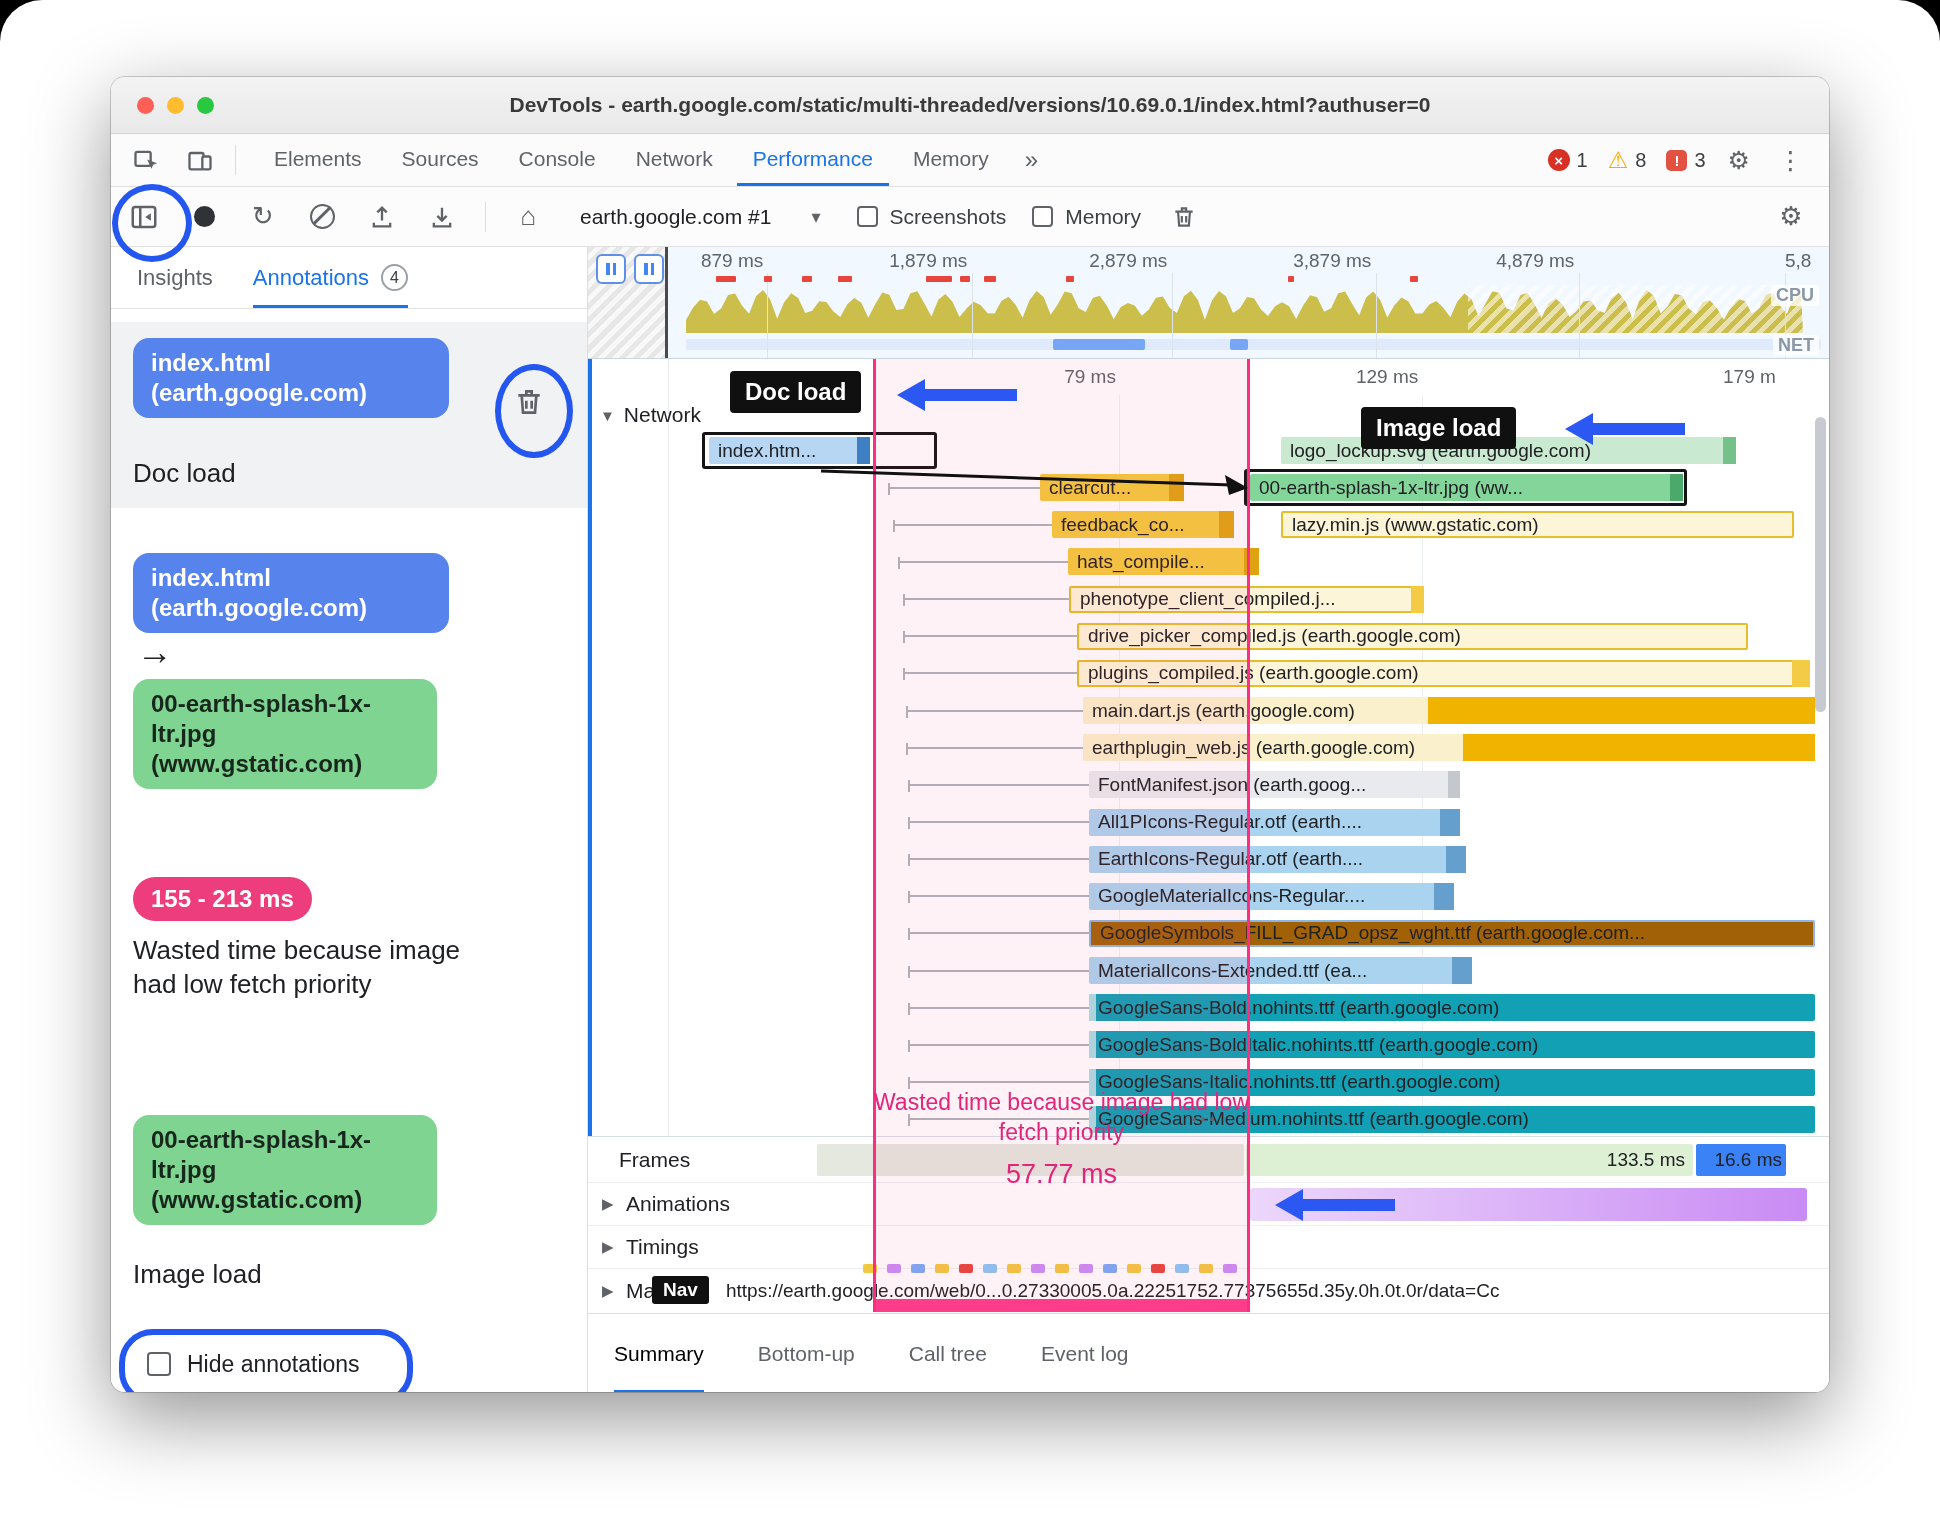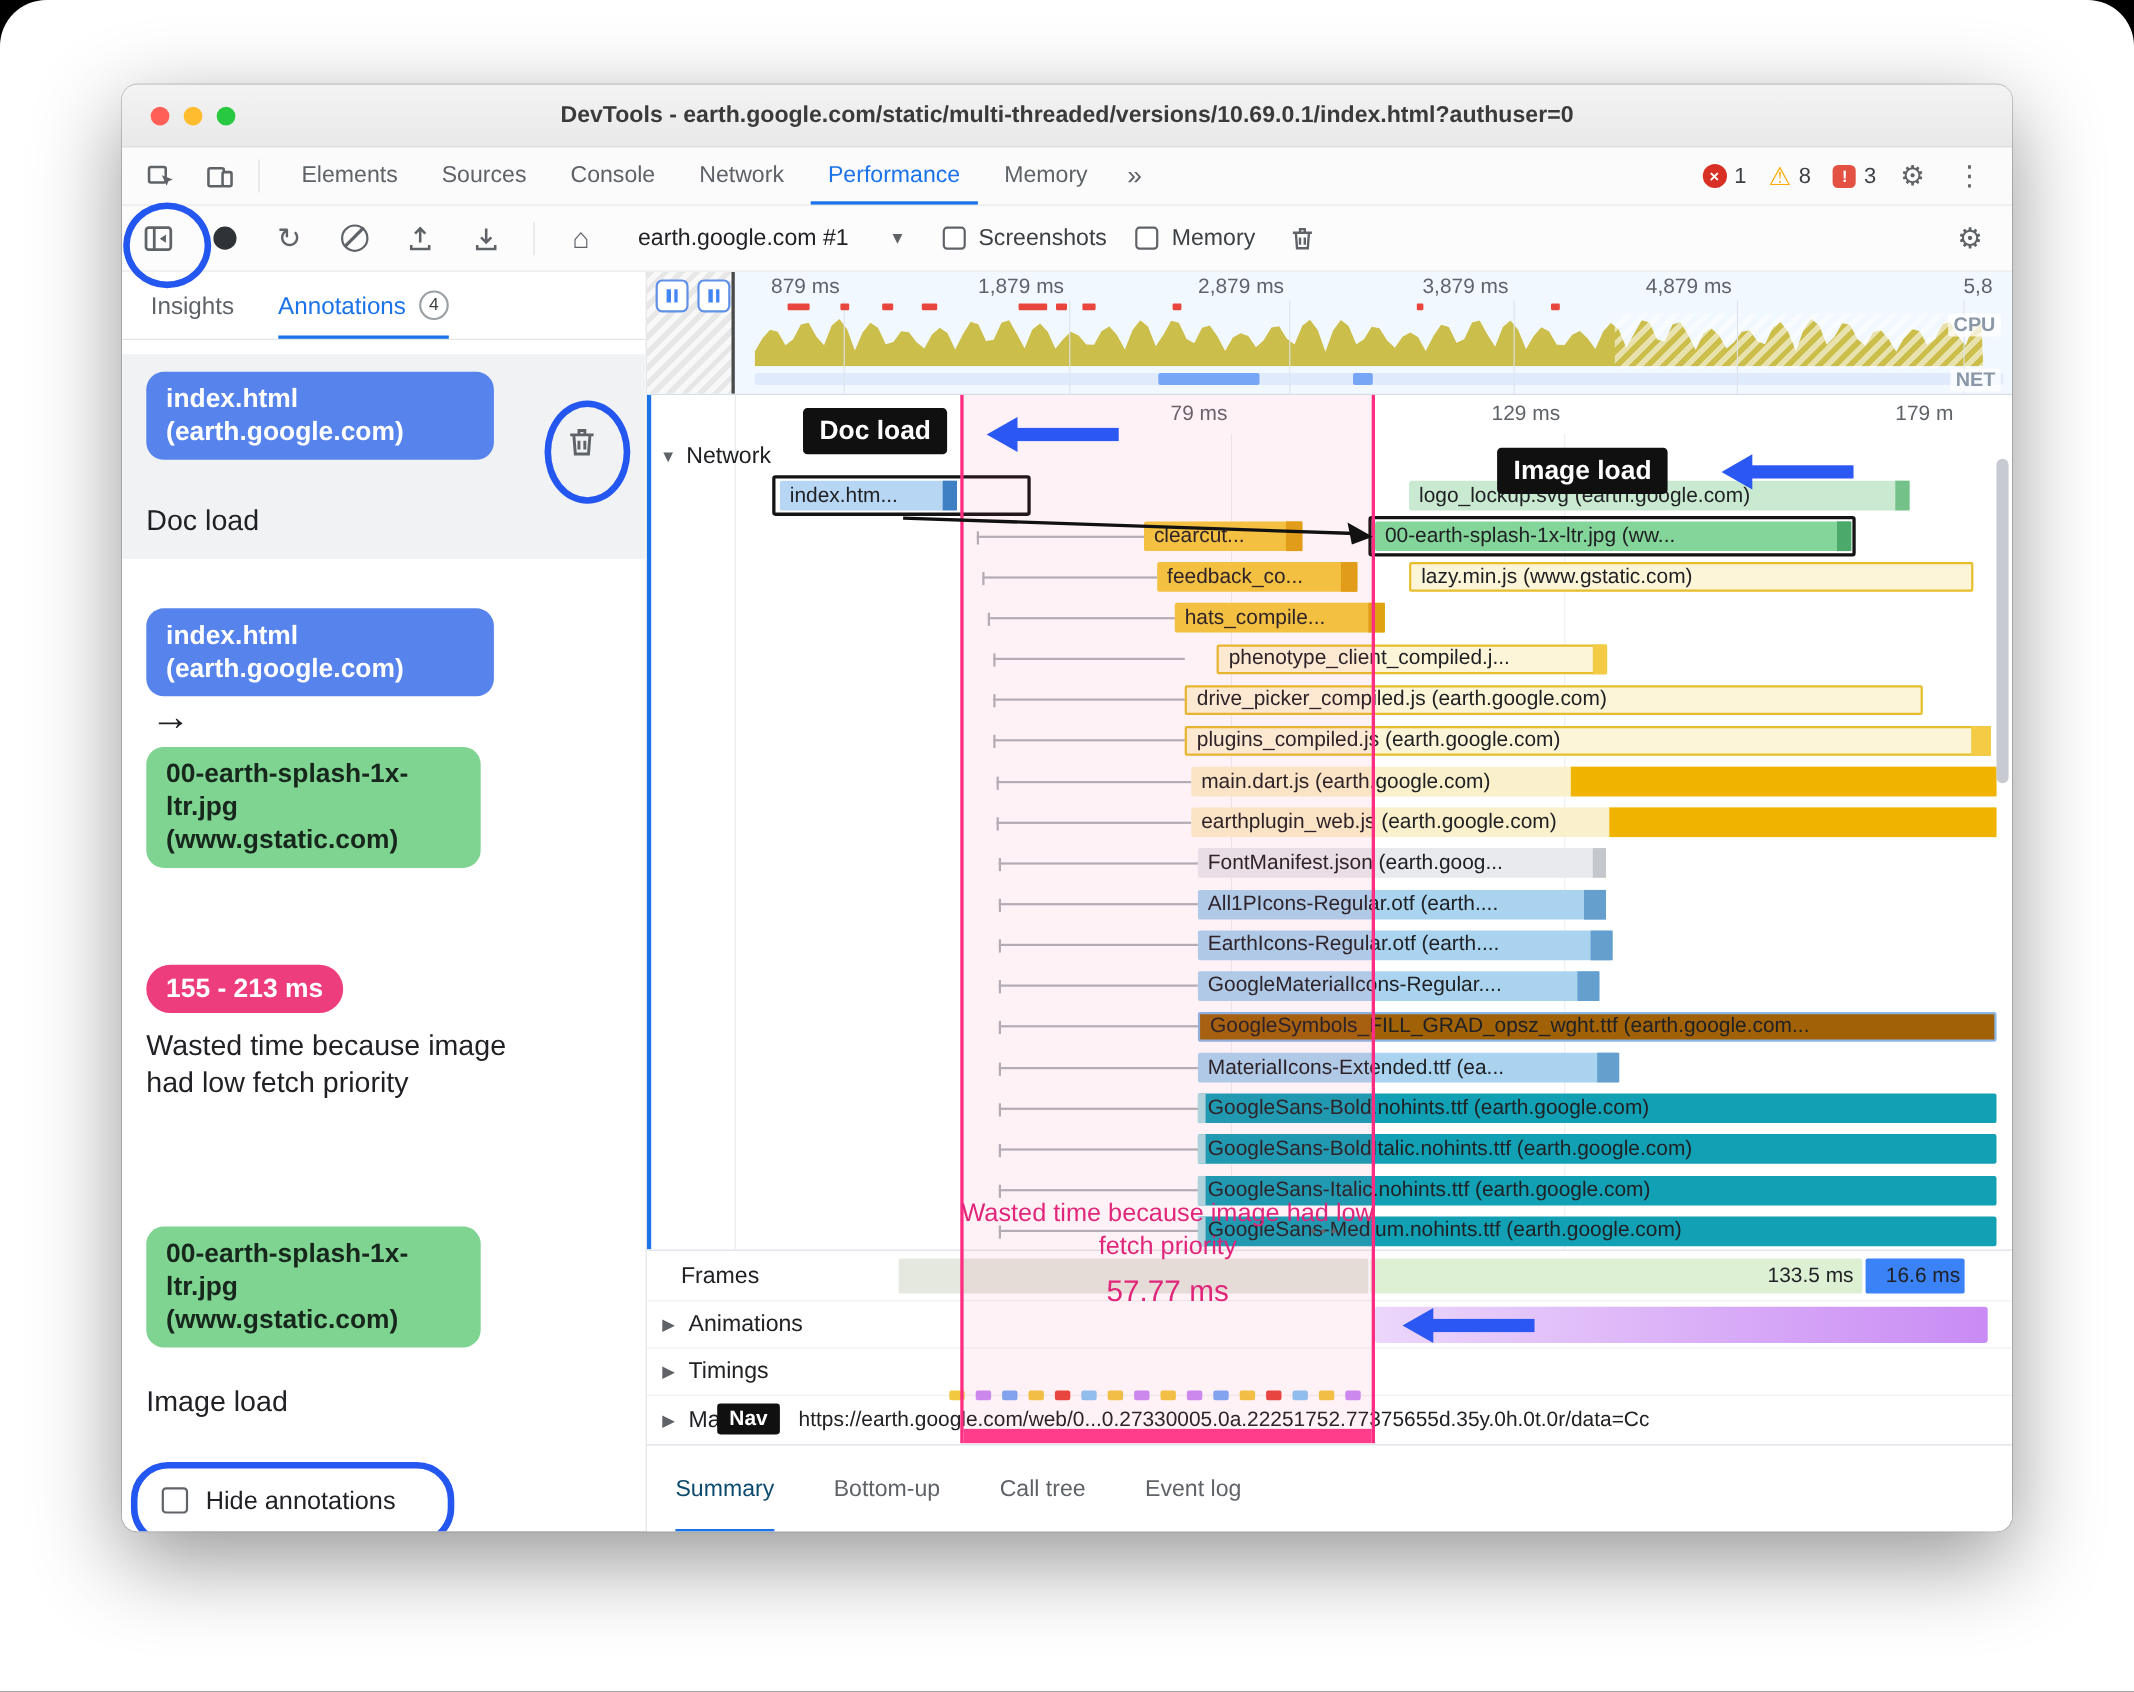--- a/index.html
+++ b/index.html
@@ -191,21 +191,21 @@
                 background:rgba(255,64,129,.07);pointer-events:none;box-sizing:border-box}
   .po-text{position:absolute;left:-20px;right:-20px;top:728px;text-align:center;font-size:23px;
            line-height:30px;color:#e0257a}
   .po-ms{position:absolute;left:0;right:0;top:800px;text-align:center;font-size:27px;color:#e0257a}
   .po-bottom{position:absolute;left:0;right:0;bottom:0;height:13px;background:#ff3d8a}
 
   
   .bottombar{position:absolute;left:0;top:1066px;width:100%;bottom:0;border-top:1px solid #d8dde3;
              background:#fff;display:flex;align-items:stretch;padding-left:26px;gap:54px}
   .btab{display:flex;align-items:center;font-size:21px;color:#5f6368;position:relative}
-  .btab.active{color:#0c4a6e}
+  .btab.active{color:#000000}
   .btab.active::after{content:"";position:absolute;left:0;right:0;bottom:0;height:3px;background:#1a73e8}
 </style>
 </head>
 <body>
 
 <div class="desktop">
   <div class="window">
 
     <div class="titlebar">
       <div class="traffic">
@@ -431,21 +431,21 @@
                 <div class="rlab">feedback_co...</div>
               </div>
               <div class="req pyellow" style="left: 693px; top: 152.3px; width: 513px;">
                 <div class="rlab">lazy.min.js (www.gstatic.com)</div>
               </div>
               <div class="whisker" style="left: 310px; width: 170px; top: 201.95px;"></div>
               <div class="req yellow" style="left: 480px; top: 189.45px; width: 191px;">
                 <div class="rlab">hats_compile...</div>
               </div>
               <div class="whisker" style="left: 315px; width: 174px; top: 239.1px;"></div>
-              <div class="req pyellow" style="left: 518px; top: 226.6px; width: 355px;">
+              <div class="req pyellow" style="left: 481px; top: 226.6px; width: 355px;">
                 <div class="tail" style="left: 340px;"></div>
                 <div class="rlab">phenotype_client_compiled.j...</div>
               </div>
               <div class="whisker" style="left: 315px; width: 174px; top: 276.25px;"></div>
               <div class="req pyellow" style="left: 489px; top: 263.75px; width: 671px;">
                 <div class="rlab">drive_picker_compiled.js (earth.google.com)</div>
               </div>
               <div class="whisker" style="left: 315px; width: 174px; top: 313.4px;"></div>
               <div class="req pyellow" style="left: 489px; top: 300.9px; width: 733px;">
                 <div class="tail" style="left: 713px;"></div>

